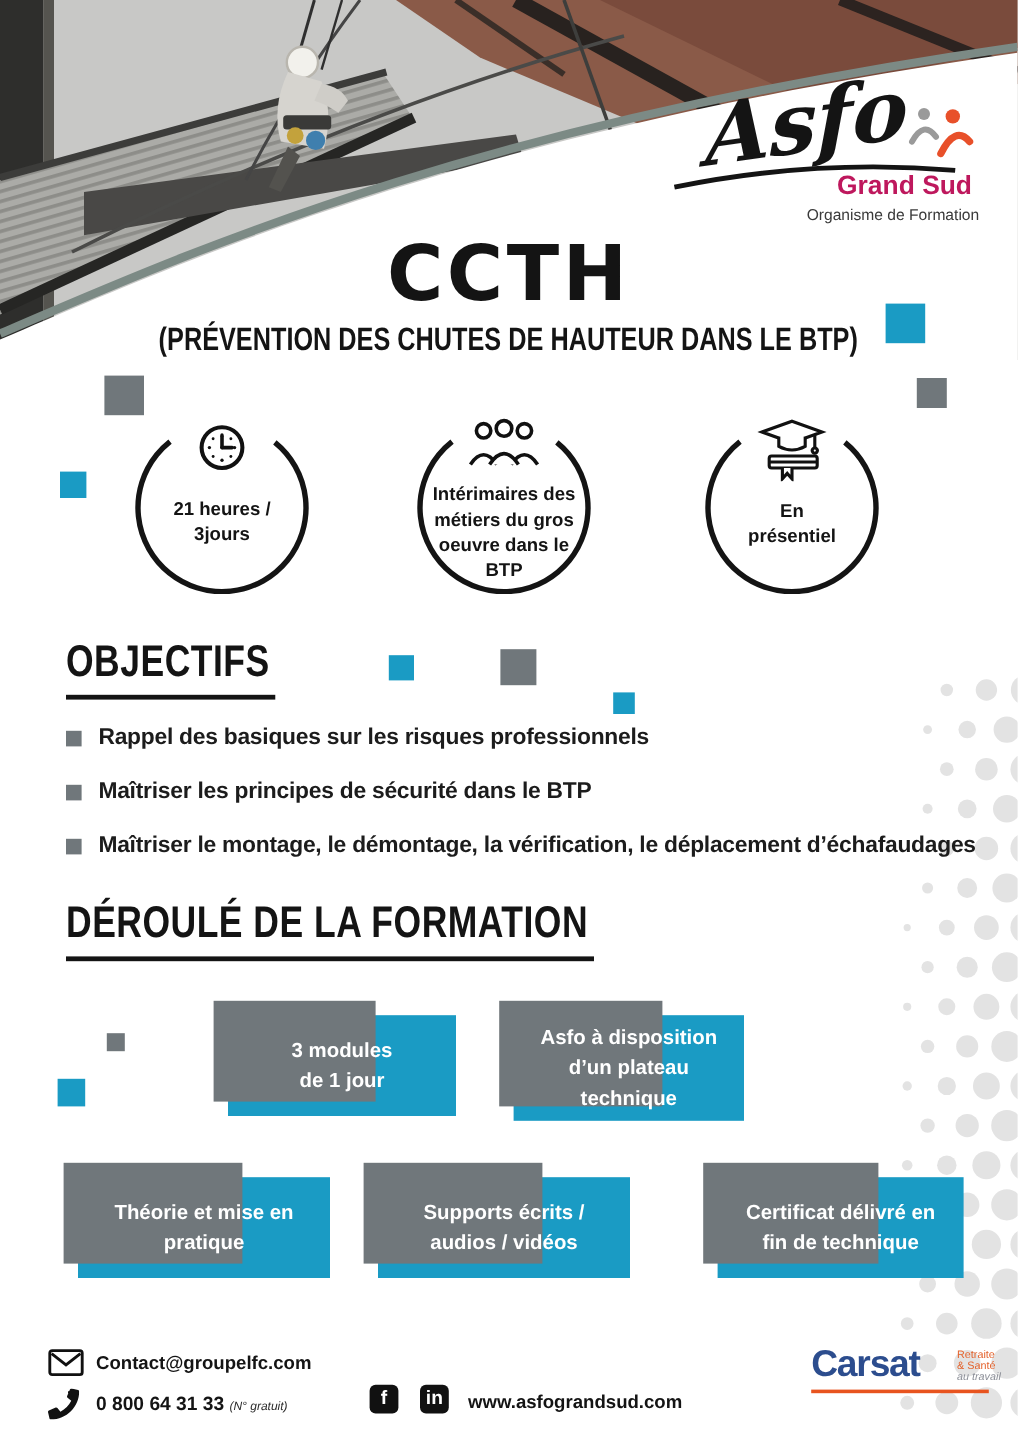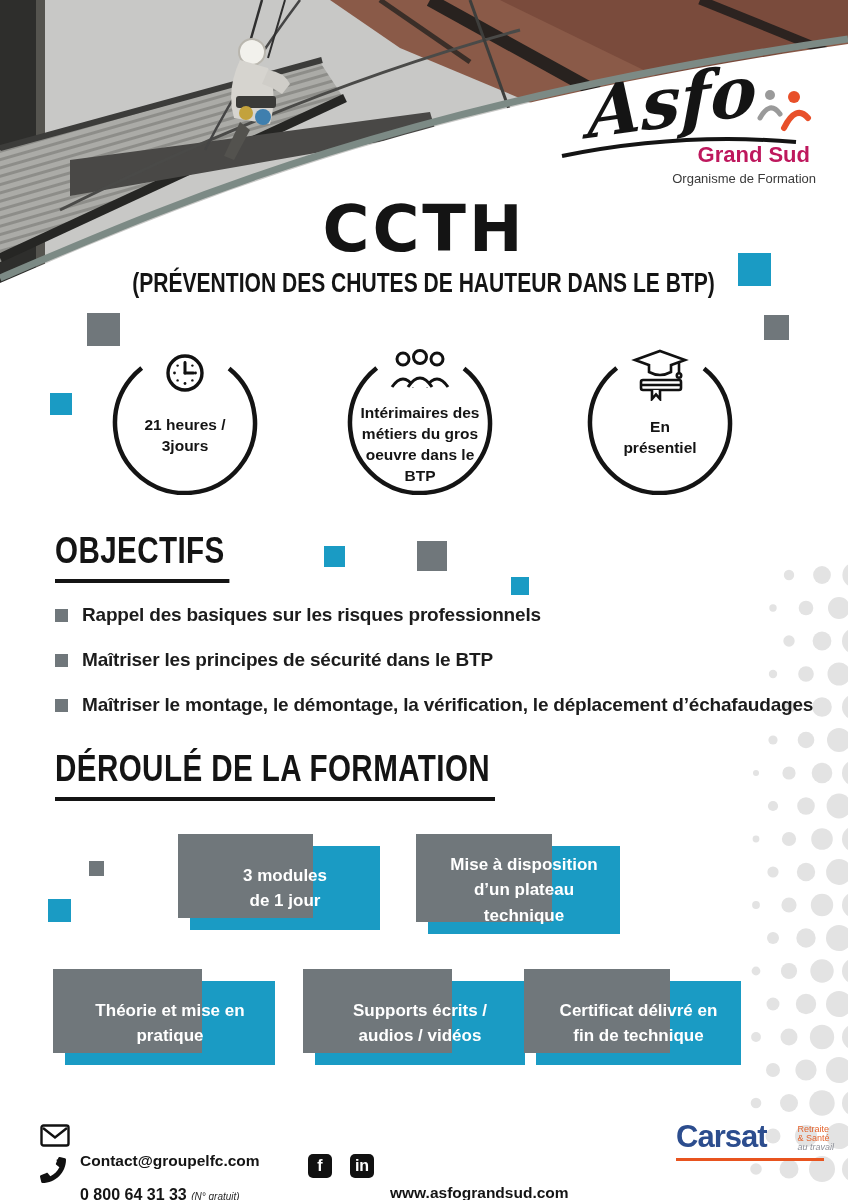--- a/index.html
+++ b/index.html
@@ -41,21 +41,21 @@
   .bullet{display:flex;align-items:center;margin-bottom:23px;}
   .bullet .mark{width:13px;height:13px;background:#70777b;flex:0 0 13px;margin-right:14px;}
   .bullet .btext{font-size:19px;font-weight:bold;color:#1c1c1c;letter-spacing:-0.2px;}
   
   .cbox{position:absolute;background:#1a9bc4;z-index:2;display:flex;flex-direction:column;
         justify-content:center;align-items:center;color:#fff;font-weight:bold;font-size:17px;line-height:1.5;}
   .cbox::before{content:"";position:absolute;left:-12px;top:-12px;width:71%;height:100%;
         background:#70777b;z-index:-1;}
   
   .f-ic{position:absolute;z-index:2;}
-  .f-text{position:absolute;z-index:2;font-size:15.5px;font-weight:bold;color:#141414;margin-top:24px;}
+  .f-text{position:absolute;z-index:2;font-size:15.5px;font-weight:bold;color:#141414;}
   #phone-note{font-weight:normal;font-style:italic;font-size:10px;color:#2a2a2a;}
   .social{position:absolute;width:24px;height:24px;background:#111;border-radius:5px;z-index:2;
         color:#fff;display:flex;align-items:center;justify-content:center;font-weight:bold;}
   #carsat{position:absolute;left:676px;top:1122px;z-index:2;}
   #carsat .row{display:flex;align-items:flex-start;}
   #carsat .name{font-size:31px;font-weight:bold;color:#2c4d8e;letter-spacing:-1px;line-height:30px;}
   #carsat .small{margin-left:7px;margin-top:3px;line-height:9px;}
   #carsat .small div{font-size:9px;padding-left:24px;}
   #carsat .o{color:#e4632d;}
   #carsat .g{color:#8c8f98;font-style:italic;}
@@ -302,33 +302,33 @@
 <div class="abs" style="left:55px;top:748px;z-index:2;">
   <span class="h-cond">DÉROULÉ DE LA FORMATION</span>
 </div>
 
 <div class="cbox" style="left:190px;top:846px;width:190px;height:84px;">
   <div>3 modules</div>
   <div>de 1 jour</div>
   <div></div>
 </div>
 <div class="cbox" style="left:428px;top:846px;width:192px;height:88px;">
-  <div>Mise à disposition</div>
+  <div>Asfo à disposition</div>
   <div>d’un plateau</div>
   <div>technique</div>
 </div>
 <div class="cbox" style="left:65px;top:981px;width:210px;height:84px;">
   <div>Théorie et mise en</div>
   <div>pratique</div>
 </div>
 <div class="cbox" style="left:315px;top:981px;width:210px;height:84px;">
   <div>Supports écrits /</div>
   <div>audios / vidéos</div>
 </div>
-<div class="cbox" style="left:536px;top:981px;width:205px;height:84px;">
+<div class="cbox" style="left:598px;top:981px;width:205px;height:84px;">
   <div>Certificat délivré en</div>
   <div>fin de technique</div>
 </div>
 
 <svg class="f-ic" style="left:40px;top:1124px;" width="30" height="23" viewBox="0 0 30 23">
   <rect x="1.5" y="1.5" width="27" height="20" rx="2" fill="none" stroke="#111" stroke-width="2.4"></rect>
   <path d="M3,4 L15,13.5 L27,4" fill="none" stroke="#111" stroke-width="2.4"></path>
 </svg>
 <div class="f-text" style="left:80px;top:1128px;">Contact@groupelfc.com</div>
 

